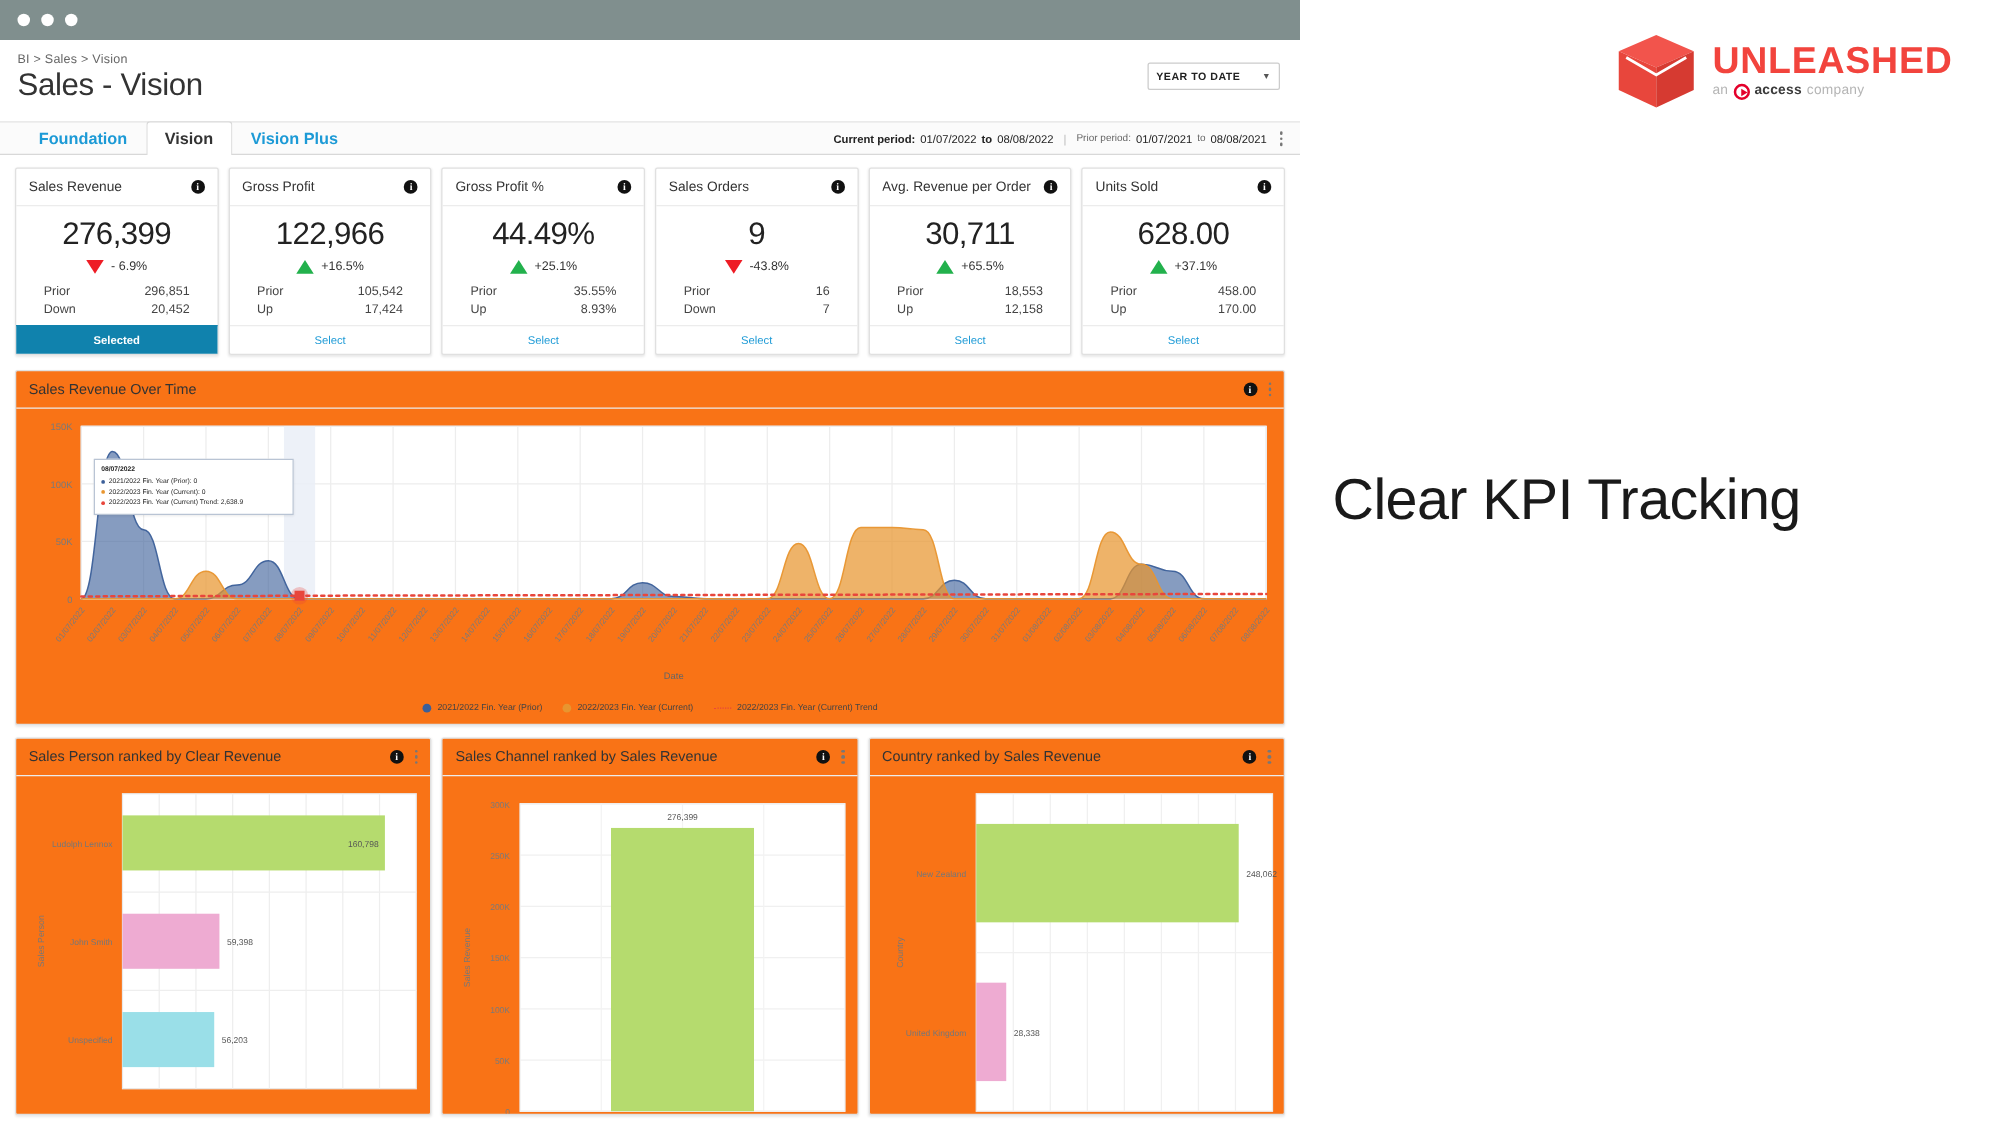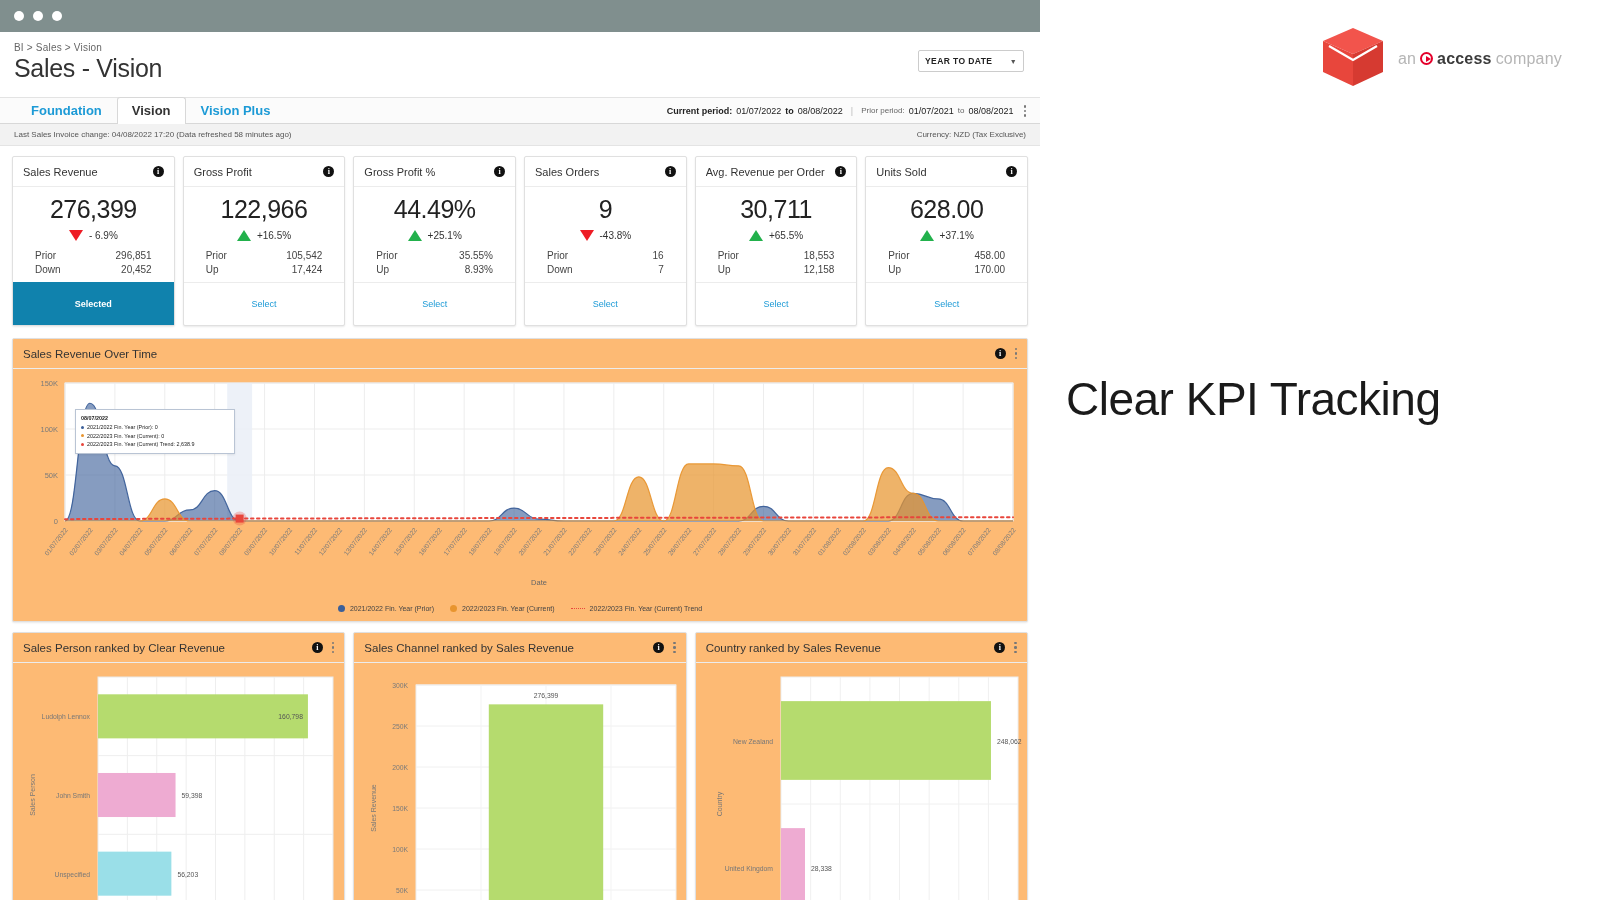--- a/index.html
+++ b/index.html
@@ -89,28 +89,28 @@
   .kpi-body { padding: 8px 10px 6px 10px; text-align: center; }
   .kpi-value { font-size: 25px; font-weight: 400; color: #222; letter-spacing: -0.5px; }
   .kpi-delta { margin-top: 6px; display: flex; justify-content: center; align-items: center; gap: 6px; }
   .tri { width: 0; height: 0; border-left: 7px solid transparent; border-right: 7px solid transparent; }
   .tri.up { border-bottom: 11px solid #22b14c; }
   .tri.down { border-top: 11px solid #ee1c25; }
   .delta-txt { font-size: 10px; color: #333; }
   .kpi-prior { margin-top: 8px; font-size: 10px; color: #444; line-height: 1.35; }
   .kpi-prior .line { display: flex; justify-content: space-between; padding: 0 12px; }
   .kpi-foot {
-    margin-top: auto; border-top: 1px solid #ececec; text-align: center; padding: 16px 0;
+    margin-top: auto; border-top: 1px solid #ececec; text-align: center; padding: 6px 0;
     font-size: 9px; color: #1c9ad6; cursor: pointer;
   }
   .kpi-card.selected .kpi-foot { background: #1082ad; color: #fff; border-top-color:#1082ad; font-weight:600;}
 
   
   .panel {
-    margin: 6px 12px 0 12px; background: #fdba74; border: 1px solid #e0e0e0; border-radius: 2px;
+    margin: 6px 12px 0 12px; background: #f97316; border: 1px solid #e0e0e0; border-radius: 2px;
     box-shadow: 0 1px 2px rgba(0,0,0,.09);
   }
   .panel-head {
     display: flex; align-items: center; padding: 8px 10px; border-bottom: 1px solid #ececec; height:30px;
   }
   .panel-title { font-size: 11.5px; color: #333; }
   .panel-head .info-ico { margin-left: auto; }
   .panel-head .kebab { margin-left: 9px; }
 
   .chartbox { position: relative; height: 232px; }
@@ -140,21 +140,21 @@
   
   .bottom-row { display: flex; gap: 8px; padding: 10px 12px 0 12px; }
   .bottom-row .panel { margin: 0; flex: 1; min-width: 0; }
   .mini-chart { height: 270px; position: relative; }
 
   
   .right-pane { position: absolute; left: 1040px; top: 0; width: 560px; height: 900px; background: #fff; }
   .logo-wrap { position: absolute; right: 38px; top: 26px; display: flex; align-items: center; gap: 13px; }
   .logo-text { line-height: 1; }
   .logo-word { font-size: 30px; font-weight: 800; color: #f2443d; letter-spacing: .6px; }
-  .logo-sub { display: flex; align-items: center; gap: 4px; font-size: 16px; color: #b5b5b5; margin-top: 3px; letter-spacing:.2px;}
+  .logo-sub { display: flex; align-items: flex-start; gap: 4px; font-size: 11px; color: #b5b5b5; margin-top: 3px; letter-spacing:.2px;}
   .logo-sub .access-ring {
     width: 13px; height: 13px; border-radius: 50%; border: 2.6px solid #e4002b; position: relative;
     display:inline-block;
   }
   .logo-sub .access-ring::after{
     content:""; position:absolute; left:4px; top:2.3px; border-left:5px solid #e4002b;
     border-top:3.4px solid transparent; border-bottom:3.4px solid transparent;
   }
   .logo-sub .access-word { color: #3b3b3b; font-weight: 700; }
   .headline {
@@ -200,24 +200,20 @@
         <span class="small">to</span>
         <span class="val">08/08/2021</span>
         <span class="kebab">
             <i></i>
             <i></i>
             <i></i>
           </span>
       </div>
     </div>
 
-    <div class="info-strip">
-      <span>Last Sales Invoice change: 04/08/2022 17:20 (Data refreshed 58 minutes ago)</span>
-      <span class="right">Currency:  NZD (Tax Exclusive)</span>
-    </div>
 
     <div class="kpi-row">
 
       <div class="kpi-card selected">
         <div class="kpi-head">
           <span class="kpi-title">Sales Revenue</span>
           <span class="info-ico">i</span>
         </div>
         <div class="kpi-body">
           <div class="kpi-value">276,399</div>
@@ -600,20 +596,21 @@
   <div class="right-pane">
     <div class="logo-wrap">
       <svg width="64" height="62" viewBox="0 0 64 62">
         <polygon points="32,2 62,15 32,28 2,15" fill="#f2544c"></polygon>
         <polygon points="2,15 32,28 32,60 2,46" fill="#e8463c"></polygon>
         <polygon points="62,15 32,28 32,60 62,46" fill="#d63a31"></polygon>
         <polyline points="8,20 32,34 56,20" fill="none" stroke="#ffffff" stroke-width="2.2"></polyline>
         <polyline points="32,34 32,56" fill="none" stroke="#ffffff" stroke-width="0"></polyline>
       </svg>
       <div class="logo-text">
+        <div class="logo-word">UNLEASHED</div>
         <div class="logo-sub">
           <span>an</span>
           <span class="access-ring"></span>
           <span class="access-word">access</span>
           <span>company</span>
         </div>
       </div>
     </div>
 
     <div class="headline">Clear KPI Tracking</div>

